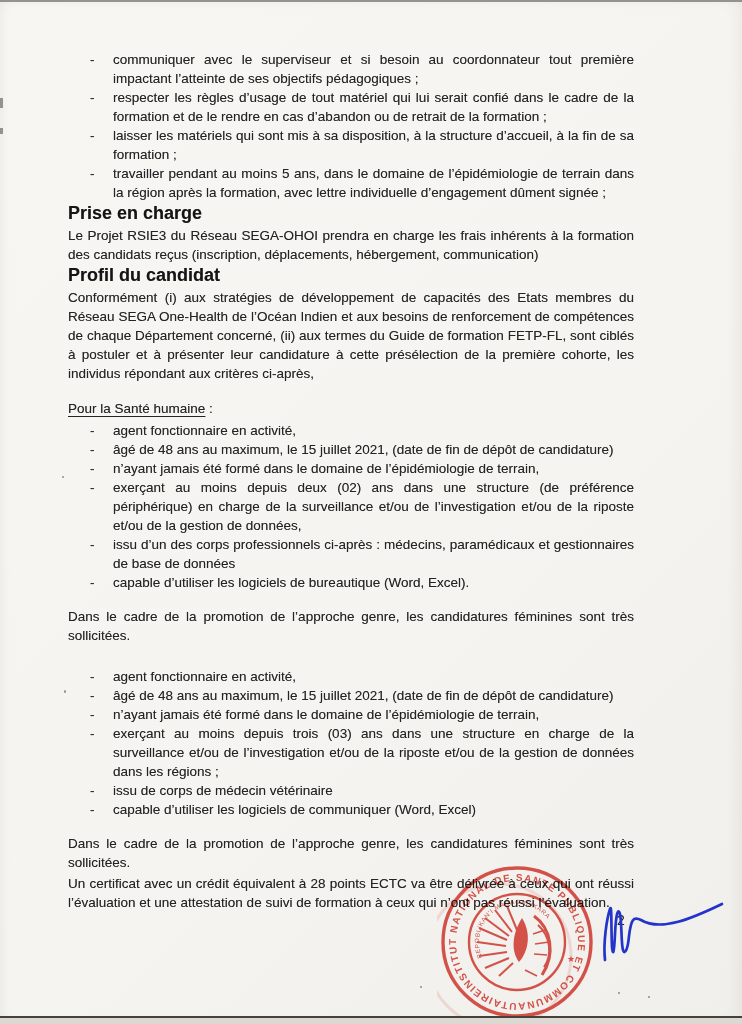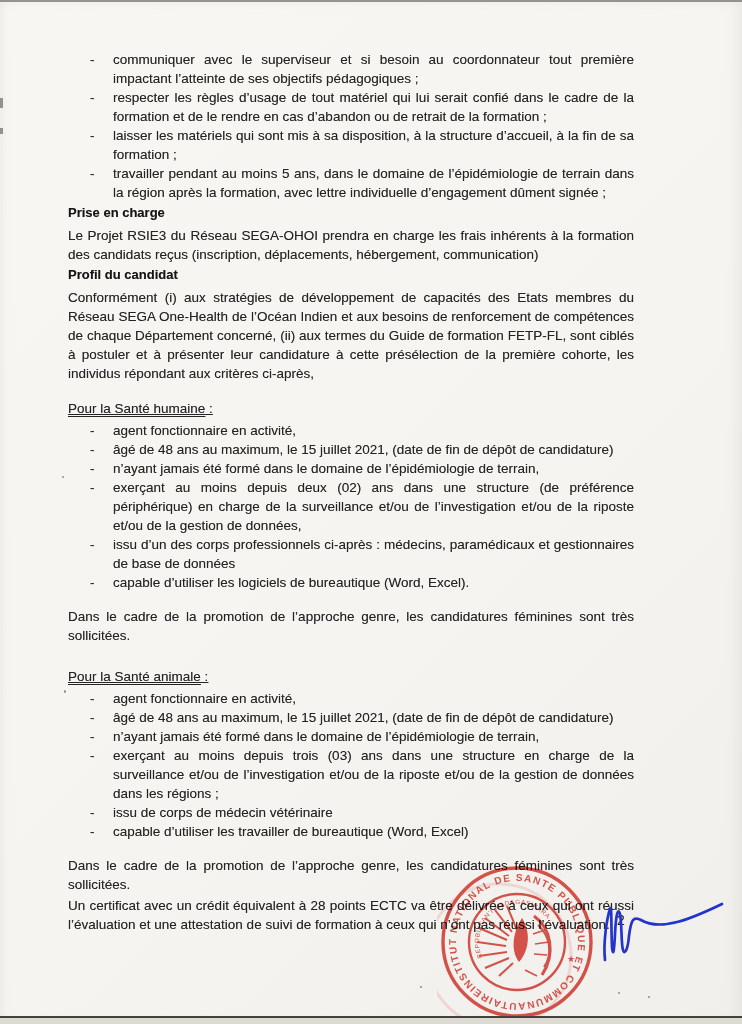--- a/index.html
+++ b/index.html
@@ -17,27 +17,27 @@
   .edge-bottom-strip{position:absolute;top:1018px;left:0;width:100%;height:6px;background:#dcd9d2;}
   .content{
     position:absolute;left:68px;top:50px;width:566px;
     font-size:13.5px;line-height:19px;
     text-shadow:0 0 .5px rgba(20,20,20,.4);
   }
   .just{text-align:justify;}
   ul.blist{list-style:none;margin:0;padding:0;}
   ul.blist>li{position:relative;padding-left:45px;margin:0;}
   ul.blist .dash{position:absolute;left:22px;top:0;}
-  h2.sec{font-size:13px;line-height:22px;font-weight:700;color:#151515;margin:0;}
+  h2.sec{font-size:18px;line-height:22px;font-weight:700;color:#151515;margin:0;}
   .sec-gap1{margin-top:20px;}
   .sec-gap2{margin-top:18px;}
   .body-par{margin:2px 0 0 0;}
   .group{margin-top:16px;}
   .group + .group{margin-top:22px;}
-  .group-head{margin:0 0 3px 0;font-weight:400;text-decoration:underline;}
+  .group-head{margin:0 0 3px 0;font-weight:400;}
   .group-head .uline{text-decoration:underline;text-underline-offset:3px;}
   .note{margin-top:15px;}
   .cert{margin-top:24px;}
   
   .stamp{position:absolute;left:437px;top:862px;width:160px;height:160px;opacity:.85;mix-blend-mode:multiply;}
   
   .signature{position:absolute;left:595px;top:892px;width:140px;height:90px;}
   .pagenum{position:absolute;left:617px;top:912px;font-size:14px;color:#1b1b1b;font-family:"Liberation Sans",sans-serif;}
   .speck{position:absolute;border-radius:50%;background:rgba(60,58,54,.55);}
   .edge-mark{position:absolute;left:0;width:3px;background:rgba(55,52,48,.5);}
@@ -100,21 +100,20 @@
           </li>
         <li>
             <span class="dash">-</span>
             <div class="just">capable d’utiliser les logiciels de bureautique (Word, Excel).</div>
           </li>
       </ul>
       <div class="note just">Dans le cadre de la promotion de l’approche genre, les candidatures féminines sont très sollicitées.</div>
     </div>
 
     <div class="group">
-      <div class="group-head"><span class="uline">Pour la Santé animale</span><span> :</span></div>
       <ul class="blist">
         <li>
             <span class="dash">-</span>
             <div class="just">agent fonctionnaire en activité,</div>
           </li>
         <li>
             <span class="dash">-</span>
             <div class="just">âgé de 48 ans au maximum, le 15 juillet 2021, (date de fin de dépôt de candidature)</div>
           </li>
         <li>
@@ -124,21 +123,21 @@
         <li>
             <span class="dash">-</span>
             <div class="just">exerçant au moins depuis trois (03) ans dans une structure en charge de la surveillance et/ou de l’investigation et/ou de la riposte et/ou de la gestion de données dans les régions ;</div>
           </li>
         <li>
             <span class="dash">-</span>
             <div class="just">issu de corps de médecin vétérinaire</div>
           </li>
         <li>
             <span class="dash">-</span>
-            <div class="just">capable d’utiliser les travailler de bureautique (Word, Excel)</div>
+            <div class="just">capable d’utiliser les logiciels de communiquer (Word, Excel)</div>
           </li>
       </ul>
       <div class="note just">Dans le cadre de la promotion de l’approche genre, les candidatures féminines sont très sollicitées.</div>
     </div>
 
     <div class="body-par just">Un certificat avec un crédit équivalent à 28 points ECTC va être délivrée à ceux qui ont réussi l’évaluation et une attestation de suivi de formation à ceux qui n’ont pas réussi l’évaluation.</div>
   </div>
 
   <svg class="stamp" viewBox="0 0 160 160" aria-hidden="true">
     <g fill="none" stroke="#d8382e">

